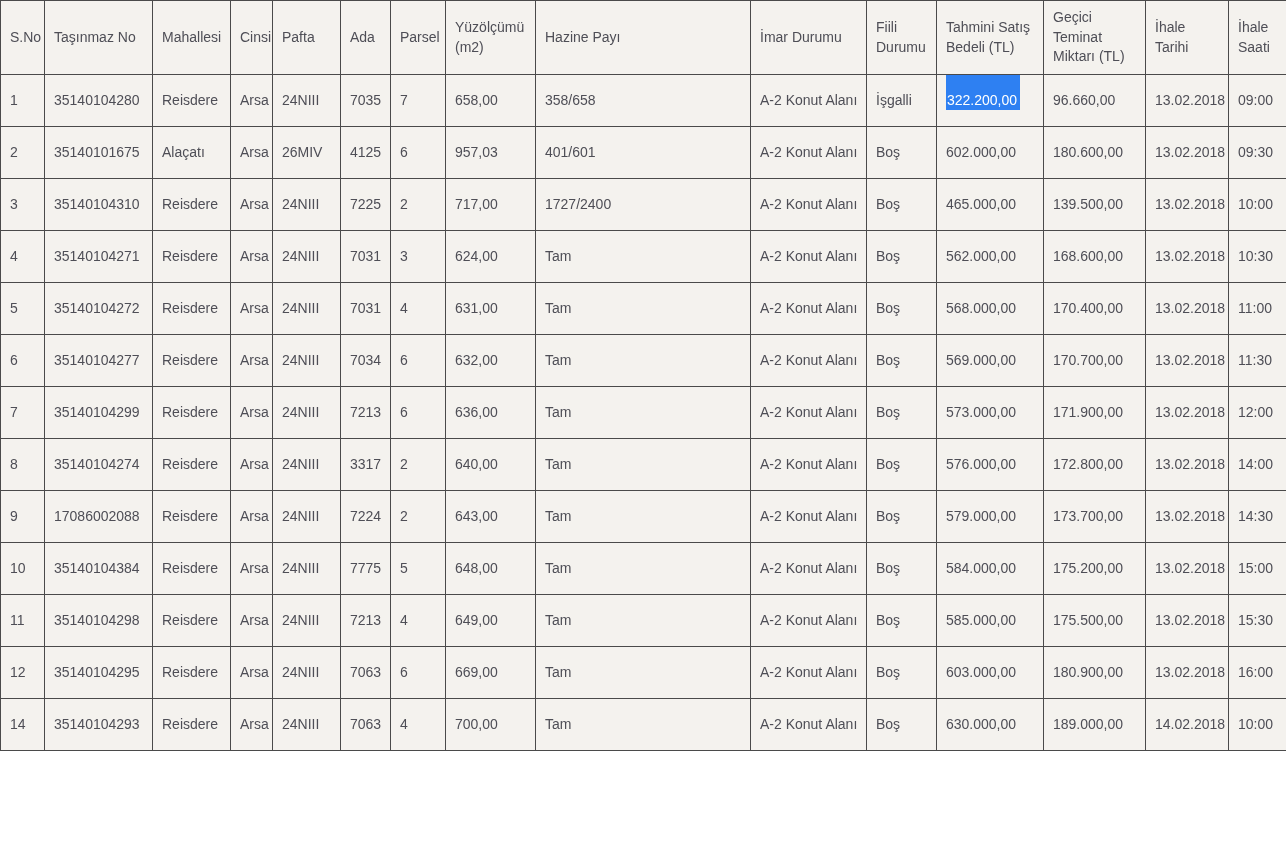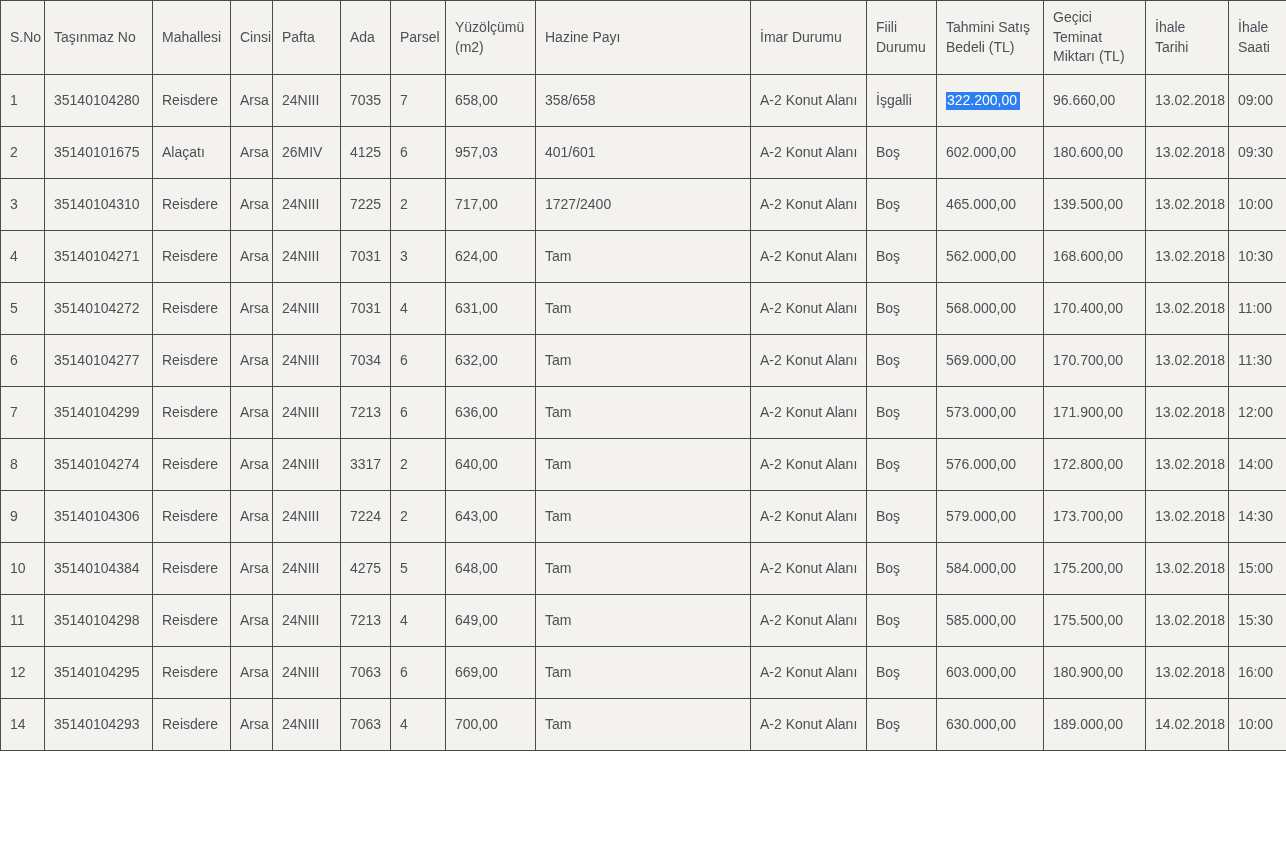--- a/index.html
+++ b/index.html
@@ -32,21 +32,21 @@
     line-height:1.4;
     color:var(--text);
     overflow:hidden;
   }
   thead th{height:74px;}
   tbody td{height:52px;white-space:nowrap;}
   tbody td.wrap{white-space:normal;}
   .selection{
     background:var(--sel-bg);
     color:var(--sel-text);
-    padding:0 3px 2px 1px;
+    padding:18px 3px 2px 1px;
   }
 </style>
 </head>
 <body>
 
 <table>
   <colgroup>
     <col style="width:44px">
       <col style="width:108px">
       <col style="width:78px">
@@ -214,42 +214,42 @@
         <td>Tam</td>
         <td class="wrap">A-2 Konut Alanı</td>
         <td>Boş</td>
         <td>576.000,00</td>
         <td>172.800,00</td>
         <td>13.02.2018</td>
         <td>14:00</td>
       </tr>
       <tr>
         <td>9</td>
-        <td>35140104306</td>
+        <td>17086002088</td>
         <td>Reisdere</td>
         <td>Arsa</td>
         <td>24NIII</td>
         <td>7224</td>
         <td>2</td>
         <td>643,00</td>
         <td>Tam</td>
         <td class="wrap">A-2 Konut Alanı</td>
         <td>Boş</td>
         <td>579.000,00</td>
         <td>173.700,00</td>
         <td>13.02.2018</td>
         <td>14:30</td>
       </tr>
       <tr>
         <td>10</td>
         <td>35140104384</td>
         <td>Reisdere</td>
         <td>Arsa</td>
         <td>24NIII</td>
-        <td>4275</td>
+        <td>7775</td>
         <td>5</td>
         <td>648,00</td>
         <td>Tam</td>
         <td class="wrap">A-2 Konut Alanı</td>
         <td>Boş</td>
         <td>584.000,00</td>
         <td>175.200,00</td>
         <td>13.02.2018</td>
         <td>15:00</td>
       </tr>

